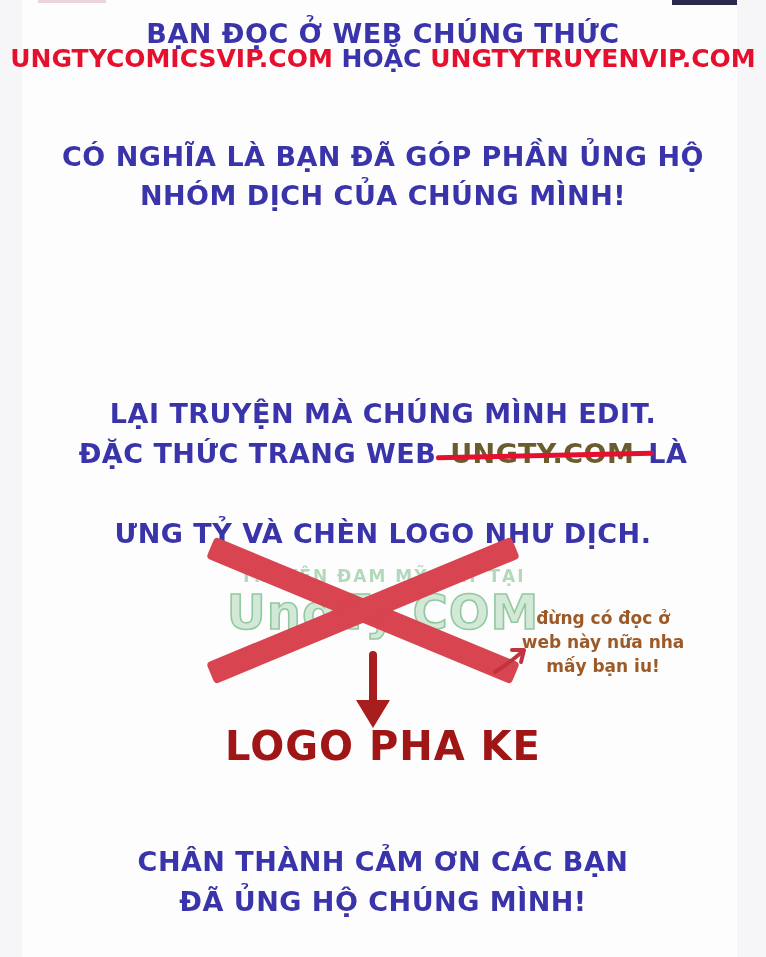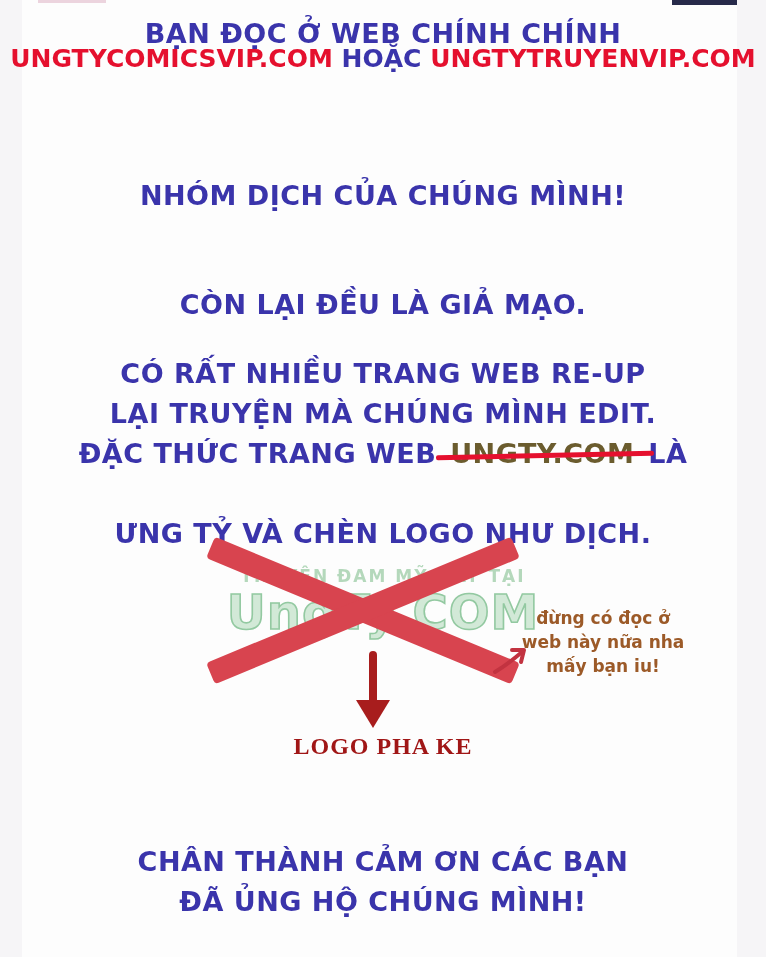--- a/index.html
+++ b/index.html
@@ -67,42 +67,41 @@
   
   #down-arrow-shaft{
     position:absolute;left:369px;top:651px;width:8px;height:55px;
     background:#a81d1d;border-radius:4px;
   }
   #down-arrow-head{
     position:absolute;left:356px;top:700px;width:0;height:0;
     border-left:17px solid transparent;border-right:17px solid transparent;
     border-top:28px solid #a81d1d;
   }
-  .logo-label{top:726px;font-size:24px;letter-spacing:1px;font-family:Liberation Serif, serif;}
+  .logo-label{top:726px;font-size:40px;letter-spacing:1px;}
 </style>
 </head>
 <body>
 
 <div id="page">
   <div id="strip-left" class="side-strip"></div>
   <div id="strip-right" class="side-strip"></div>
   <div id="navy-bar"></div>
   <div id="pink-mark"></div>
 
-  <div class="line blue" style="top:14px">BẠN ĐỌC Ở WEB CHÍNH CHÍNH</div>
+  <div class="line blue" style="top:14px">BẠN ĐỌC Ở WEB CHÚNG THỨC</div>
   <div class="line sz25" style="top:39px">
     <span class="red">UNGTYCOMICSVIP.COM</span>
     <span class="blue">HOẶC</span>
     <span class="red">UNGTYTRUYENVIP.COM</span>
   </div>
+  <div class="line blue" style="top:137px">CÓ NGHĨA LÀ BẠN ĐÃ GÓP PHẦN ỦNG HỘ</div>
   <div class="line blue" style="top:176px">NHÓM DỊCH CỦA CHÚNG MÌNH!</div>
 
-  <div class="line blue" style="top:285px">CÒN LẠI ĐỀU LÀ GIẢ MẠO.</div>
 
-  <div class="line blue" style="top:354px">CÓ RẤT NHIỀU TRANG WEB RE-UP</div>
   <div class="line blue" style="top:394px">LẠI TRUYỆN MÀ CHÚNG MÌNH EDIT.</div>
   <div class="line blue" style="top:434px">
     <span>ĐẶC THỨC TRANG WEB</span>
     <span class="fake-site">UNGTY.COM</span>
     <span>LÀ</span>
   </div>
   <div class="line blue" style="top:514px">ƯNG TỶ VÀ CHÈN LOGO NHƯ DỊCH.</div>
 
   <div class="logo-tagline">TRUYỆN ĐAM MỸ HAY TẠI</div>
   <div class="logo-sitename">UngTy.COM</div>

